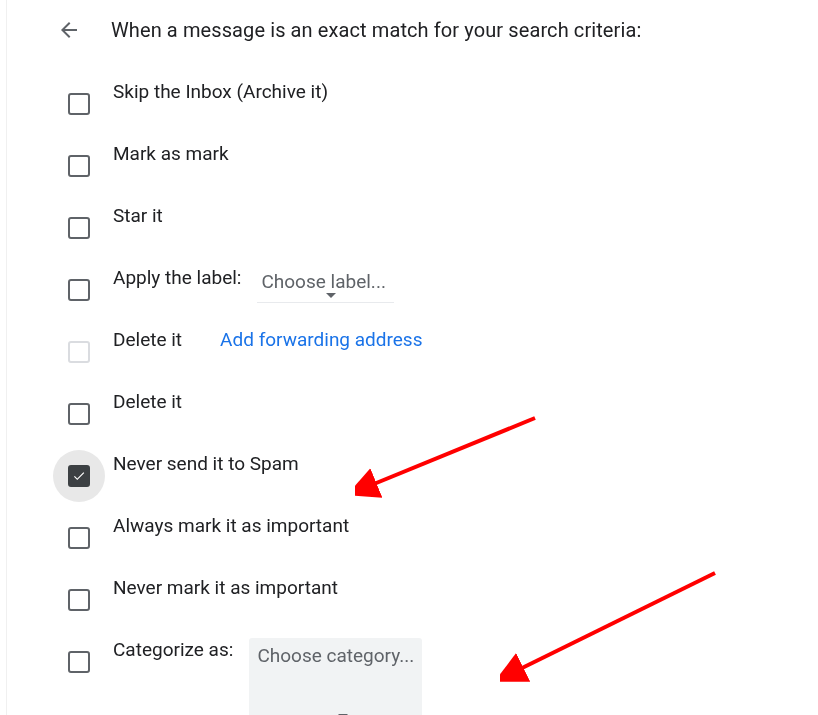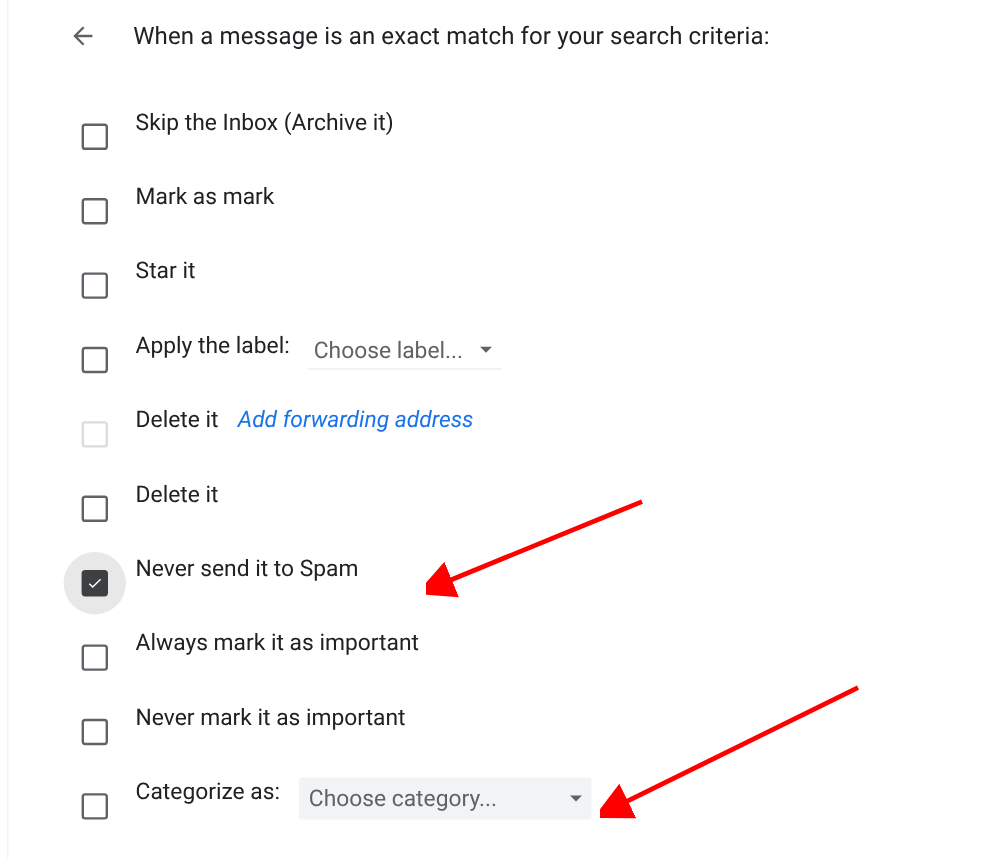--- a/index.html
+++ b/index.html
@@ -14,21 +14,21 @@
     .container {
       padding: 18px 0 0 0;
       border-left: 1px solid #f0f0f0;
       min-height: 715px;
       margin-left: 6px;
     }
     .header-row {
       display: flex;
       align-items: center;
       padding-left: 50px;
-      margin-bottom: 48px;
+      margin-bottom: 38px;
     }
     .back-arrow {
       width: 24px;
       height: 24px;
       display: flex;
       align-items: center;
       justify-content: center;
       cursor: pointer;
       margin-right: 30px;
     }
@@ -93,41 +93,42 @@
       margin-right: 16px;
     }
     .dropdown {
       display: inline-flex;
       align-items: center;
       font-size: 19px;
       color: #5f6368;
       cursor: pointer;
       padding: 4px 8px 4px 4px;
       border-bottom: 1px solid #e8eaed;
+      flex-direction: column;
     }
     .dropdown.bg {
       background: #f1f3f4;
       border-radius: 3px;
       border-bottom: none;
       padding: 6px 8px 6px 8px;
       gap: 47px;
     }
     .caret {
       margin-left: 14px;
       width: 0;
       height: 0;
       border-left: 5px solid transparent;
       border-right: 5px solid transparent;
       border-top: 5px solid #5f6368;
     }
     .link {
       color: #1a73e8;
       font-size: 19px;
       cursor: pointer;
-      font-style: italic;
+      margin-left: 22px;
     }
     .annotation-arrow {
       position: absolute;
       pointer-events: none;
     }
   </style>
 </head>
 <body>
 
 <div class="container">

